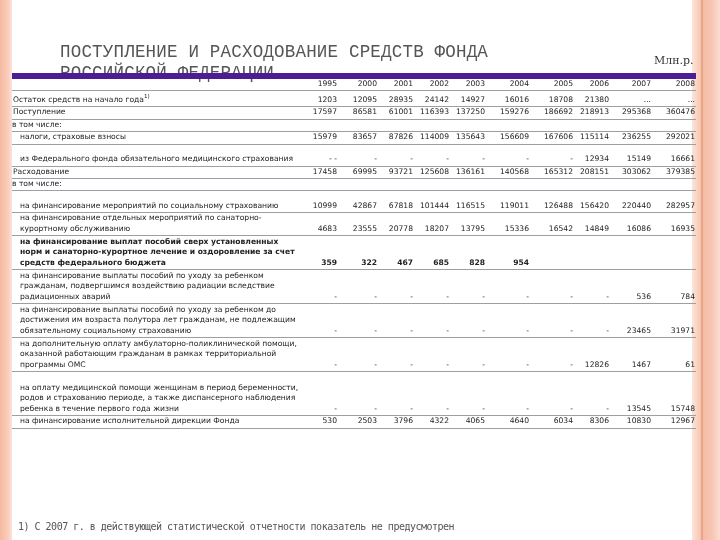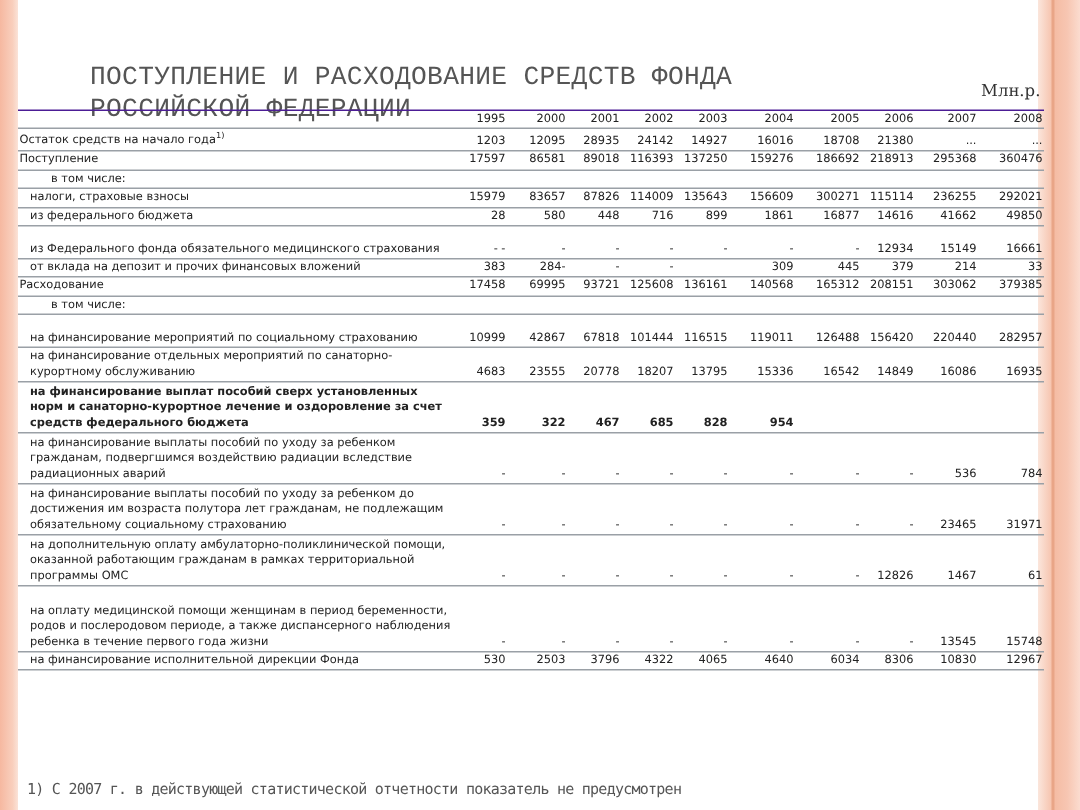--- a/index.html
+++ b/index.html
@@ -34,22 +34,22 @@
     border-collapse:collapse; table-layout:fixed;
     font-family:"DejaVu Sans", sans-serif; font-size:7.6px; color:#222;
   }
   table.data td {
     border-bottom:1px solid #9aa0a6; padding:0 1px 1px 1px; vertical-align:bottom;
     line-height:10.4px;
   }
   table.data td.lab { text-align:left; white-space:normal; }
   table.data td.num { text-align:right; white-space:nowrap; }
   table.data td.ind1 { padding-left:8px;margin-left:28px; }
-  table.data td.ind2 { padding-left:22px; }
-  table.data tr.head td { border-top:1px solid #4c1d95; }
+  table.data td.ind2 { padding-left:0; }
+  table.data tr.head td { border-top:6px solid #4c1d95; }
   .footnote {
     position:absolute; left:18px; top:521px;
     font-family:"DejaVu Sans Mono", monospace; font-size:10px; color:#555;
     letter-spacing:-0.5px;
   }
   sup { font-size:5.5px; }
 </style>
 </head>
 <body>
 
@@ -100,21 +100,21 @@
         <td class="num">16016</td>
         <td class="num">18708</td>
         <td class="num">21380</td>
         <td class="num">...</td>
         <td class="num">...</td>
       </tr>
       <tr class="">
         <td class="lab "><span>Поступление</span></td>
         <td class="num">17597</td>
         <td class="num">86581</td>
-        <td class="num">89018</td>
+        <td class="num">61001</td>
         <td class="num">116393</td>
         <td class="num">137250</td>
         <td class="num">159276</td>
         <td class="num">186692</td>
         <td class="num">218913</td>
         <td class="num">295368</td>
         <td class="num">360476</td>
       </tr>
       <tr>
         <td class="lab ind2"><span>в том числе:</span></td>
@@ -130,63 +130,37 @@
         <td class="num"></td>
       </tr>
       <tr>
         <td class="lab ind1"><span>налоги, страховые взносы</span></td>
         <td class="num">15979</td>
         <td class="num">83657</td>
         <td class="num">87826</td>
         <td class="num">114009</td>
         <td class="num">135643</td>
         <td class="num">156609</td>
-        <td class="num">300271</td>
+        <td class="num">167606</td>
         <td class="num">115114</td>
         <td class="num">236255</td>
         <td class="num">292021</td>
       </tr>
-      <tr>
-        <td class="lab ind1"><span>из федерального бюджета</span></td>
-        <td class="num">28</td>
-        <td class="num">580</td>
-        <td class="num">448</td>
-        <td class="num">716</td>
-        <td class="num">899</td>
-        <td class="num">1861</td>
-        <td class="num">16877</td>
-        <td class="num">14616</td>
-        <td class="num">41662</td>
-        <td class="num">49850</td>
-      </tr>
       <tr style="height: 22px;">
         <td class="lab ind1"><span>из Федерального фонда обязательного медицинского страхования</span></td>
         <td class="num">- -</td>
         <td class="num">-</td>
         <td class="num">-</td>
         <td class="num">-</td>
         <td class="num">-</td>
         <td class="num">-</td>
         <td class="num">-</td>
         <td class="num">12934</td>
         <td class="num">15149</td>
         <td class="num">16661</td>
-      </tr>
-      <tr>
-        <td class="lab ind1"><span>от вклада на депозит и прочих финансовых вложений</span></td>
-        <td class="num">383</td>
-        <td class="num">284-</td>
-        <td class="num">-</td>
-        <td class="num">-</td>
-        <td class="num"></td>
-        <td class="num">309</td>
-        <td class="num">445</td>
-        <td class="num">379</td>
-        <td class="num">214</td>
-        <td class="num">33</td>
       </tr>
       <tr class="">
         <td class="lab "><span>Расходование</span></td>
         <td class="num">17458</td>
         <td class="num">69995</td>
         <td class="num">93721</td>
         <td class="num">125608</td>
         <td class="num">136161</td>
         <td class="num">140568</td>
         <td class="num">165312</td>
@@ -279,21 +253,21 @@
         <td class="num">-</td>
         <td class="num">-</td>
         <td class="num">-</td>
         <td class="num">-</td>
         <td class="num">-</td>
         <td class="num">12826</td>
         <td class="num">1467</td>
         <td class="num">61</td>
       </tr>
       <tr style="height: 44px;">
-        <td class="lab ind1"><span>на оплату медицинской помощи женщинам в период беременности, родов и послеродовом периоде, а также диспансерного наблюдения ребенка в течение первого года жизни</span></td>
+        <td class="lab ind1"><span>на оплату медицинской помощи женщинам в период беременности, родов и страхованию периоде, а также диспансерного наблюдения ребенка в течение первого года жизни</span></td>
         <td class="num">-</td>
         <td class="num">-</td>
         <td class="num">-</td>
         <td class="num">-</td>
         <td class="num">-</td>
         <td class="num">-</td>
         <td class="num">-</td>
         <td class="num">-</td>
         <td class="num">13545</td>
         <td class="num">15748</td>

